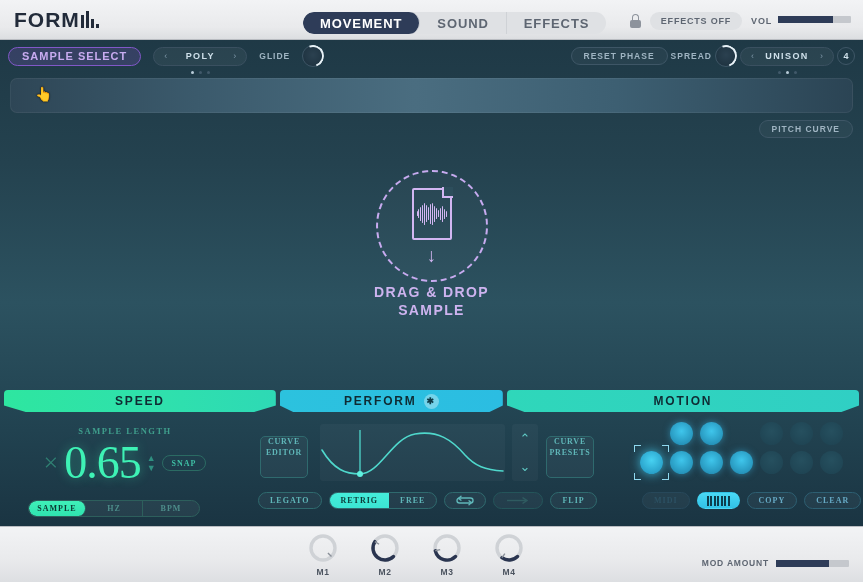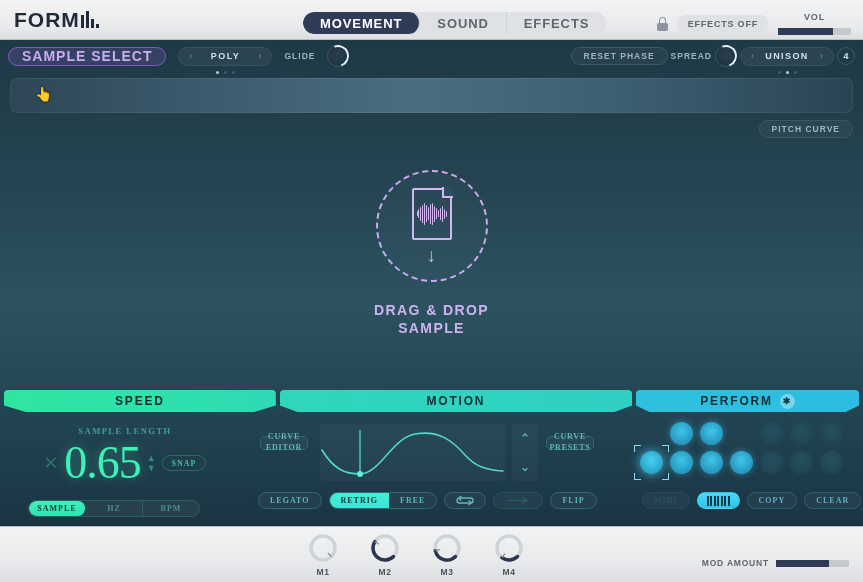--- a/index.html
+++ b/index.html
@@ -53,40 +53,40 @@
   .topright { position: absolute; right: 12px; top: 12px; display: flex; align-items: center; gap: 9px; }
   .lock-icon { width: 11px; height: 14px; position: relative; }
   .lock-icon .body { position: absolute; bottom: 0; width: 11px; height: 8px; background: #8d939c; border-radius: 2px; }
   .lock-icon .shackle { position: absolute; top: 0; left: 2px; width: 7px; height: 7px;
     border: 1.6px solid #8d939c; border-bottom: none; border-radius: 4px 4px 0 0; }
   .pill-light {
     height: 18px; padding: 0 11px; border-radius: 9px; background: #dfe1e4;
     display: flex; align-items: center; font-size: 9px; font-weight: bold;
     letter-spacing: 0.8px; color: #5e6672; cursor: pointer;
   }
-  .vol-wrap { display: flex; align-items: center; gap: 6px; flex-direction: column; }
+  .vol-wrap { display: flex; gap: 6px; }
   .vol-label { font-size: 9px; font-weight: bold; letter-spacing: 0.8px; color: #5e6672; }
   .slider-light { width: 73px; height: 7px; background: #c5c8cd; border-radius: 1px; position: relative; cursor: pointer; }
   .slider-light > span { position: absolute; left: 0; top: 0; height: 7px; background: #2e3c58; }
 
   
   .subbar { position: absolute; top: 40px; left: 0; width: 863px; height: 36px; }
   .subbar-left { position: absolute; left: 8px; top: 5px; display: flex; align-items: center; gap: 12px; }
   .subbar-right { position: absolute; right: 8px; top: 5px; display: flex; align-items: center; gap: 3px; }
 
   .pill-dark {
     height: 18px; padding: 0 12px; border-radius: 9px;
     border: 1px solid #3e5666; background: rgba(255,255,255,0.04);
     display: flex; align-items: center; font-size: 8.5px; font-weight: bold;
     letter-spacing: 1px; color: #9fb4c2; cursor: pointer; white-space: nowrap;
   }
   .pill-purple {
     height: 19px; padding: 0 13px; border-radius: 10px;
     border: 1px solid #8158c8; background: rgba(130,90,200,0.22);
-    display: flex; align-items: center; font-size: 14px; font-weight: bold;
+    display: flex; align-items: center; font-size: 11px; font-weight: bold;
     letter-spacing: 1px; color: #c8abf0; cursor: pointer;
   }
   .selector {
     position: relative; height: 19px; min-width: 94px; border-radius: 10px;
     background: rgba(255,255,255,0.05); border: 1px solid #3a5060;
     display: flex; align-items: center; justify-content: space-between;
     padding: 0 8px; cursor: pointer;
   }
   .selector .sel-label { font-size: 9px; font-weight: bold; letter-spacing: 1.4px; color: #cfe0ea; }
   .arrow { font-size: 9px; color: #7e97a8; padding: 0 2px; }
@@ -126,21 +126,21 @@
     background: rgba(255,255,255,0.02);
   }
   .doc-icon { width: 40px; height: 52px; position: relative; }
   .doc-icon .sheet { position: absolute; inset: 0; border: 2px solid #d2b6f2; border-radius: 2px; }
   .doc-icon .fold { position: absolute; top: -1px; right: -1px; width: 11px; height: 11px;
     background: #2d4e5c; border-left: 2px solid #d2b6f2; border-bottom: 2px solid #d2b6f2; }
   .wavelines { position: absolute; left: 5px; right: 5px; top: 50%; transform: translateY(-50%);
     display: flex; align-items: center; justify-content: center; gap: 1.5px; height: 22px; }
   .wavelines i { display: block; width: 1.6px; background: #d2b6f2; border-radius: 1px; }
   .drop-arrow { margin-top: 6px; font-size: 19px; line-height: 1; color: #d2b6f2; }
-  .drop-text { margin-top: 20px; text-align: center; font-size: 14px; font-weight: bold;
+  .drop-text { margin-top: 2px; text-align: center; font-size: 14px; font-weight: bold;
     letter-spacing: 1.4px; color: #cdb3ef; line-height: 1.25; }
 
   
   .sections { position: absolute; left: 4px; top: 390px; width: 855px; height: 22px; display: flex; gap: 4px; }
   .sect { height: 22px; display: flex; align-items: center; justify-content: center;
     font-size: 12px; font-weight: bold; letter-spacing: 1.8px; cursor: pointer;
     border-radius: 4px 4px 0 0; color: #0f2b33; }
   .sect.speed { width: 284px; background: linear-gradient(90deg,#2ee6a0 0%,#2fe0ad 60%,#2ed9b5 100%);
     clip-path: polygon(0 0,100% 0,100% 70%,92% 100%,8% 100%,0 70%); }
   .sect.motion { width: 368px; background: linear-gradient(90deg,#2fd7ba 0%,#30cfc4 100%);
@@ -171,23 +171,23 @@
   .seg { position: absolute; left: 28px; top: 86px; width: 172px; height: 17px;
     display: flex; border-radius: 9px; overflow: hidden; background: rgba(255,255,255,0.05);
     border: 1px solid #2d5f5c; }
   .seg div { flex: 1; display: flex; align-items: center; justify-content: center;
     font-size: 8px; font-weight: bold; letter-spacing: 1px; color: #4d8d8a; cursor: pointer;
     border-right: 1px solid #2d5f5c; }
   .seg div:last-child { border-right: none; }
   .seg div.on { background: linear-gradient(180deg,#3ff0b8,#2fe3b0); color: #0c3a33; border-radius: 9px; }
 
   
-  .btn-2line { width: 48px; height: 14px; border-radius: 5px; border: 1px solid #2f6a6e;
+  .btn-2line { width: 48px; height: 42px; border-radius: 5px; border: 1px solid #2f6a6e;
     background: rgba(255,255,255,0.04); display: flex; flex-direction: column;
-    align-items: center; justify-content: center; font-size: 8px; font-weight: bold;
+    align-items: center; font-size: 8px; font-weight: bold;
     letter-spacing: 0.8px; color: #5fb6b8; cursor: pointer; line-height: 1.35; }
   .curve-box { position: absolute; left: 70px; top: 10px; width: 185px; height: 57px;
     background: rgba(255,255,255,0.035); border-radius: 3px; overflow: hidden; cursor: pointer; }
   .updown { position: absolute; left: 262px; top: 10px; width: 26px; height: 57px;
     background: rgba(255,255,255,0.035); border-radius: 3px; display: flex;
     flex-direction: column; align-items: center; justify-content: space-around; cursor: pointer; }
   .updown span { color: #5fc9c4; font-size: 13px; line-height: 1; }
   .motion-row { position: absolute; left: 8px; top: 78px; display: flex; align-items: center; gap: 7px; }
   .mbtn { height: 17px; padding: 0 11px; border-radius: 9px; border: 1px solid #2f6a6e;
     background: rgba(255,255,255,0.04); display: flex; align-items: center;
@@ -342,25 +342,25 @@
       <div class="drop-arrow">↓</div>
     </div>
     <div class="drop-text">
       <div>DRAG &amp; DROP</div>
       <div>SAMPLE</div>
     </div>
   </div>
 
   <div class="sections">
     <div class="sect speed">SPEED</div>
-    <div class="sect motion">MOTION</div>
     <div class="sect perform">
       <span>PERFORM</span>
       <span class="wand">✱</span>
     </div>
+    <div class="sect motion">MOTION</div>
   </div>
 
   <div class="panels">
 
     <div class="panel-speed">
       <div class="sl-label">SAMPLE LENGTH</div>
       <div class="sl-value-row">
         <span class="sl-x">×</span>
         <span class="sl-num">0.65</span>
         <span class="spin">

